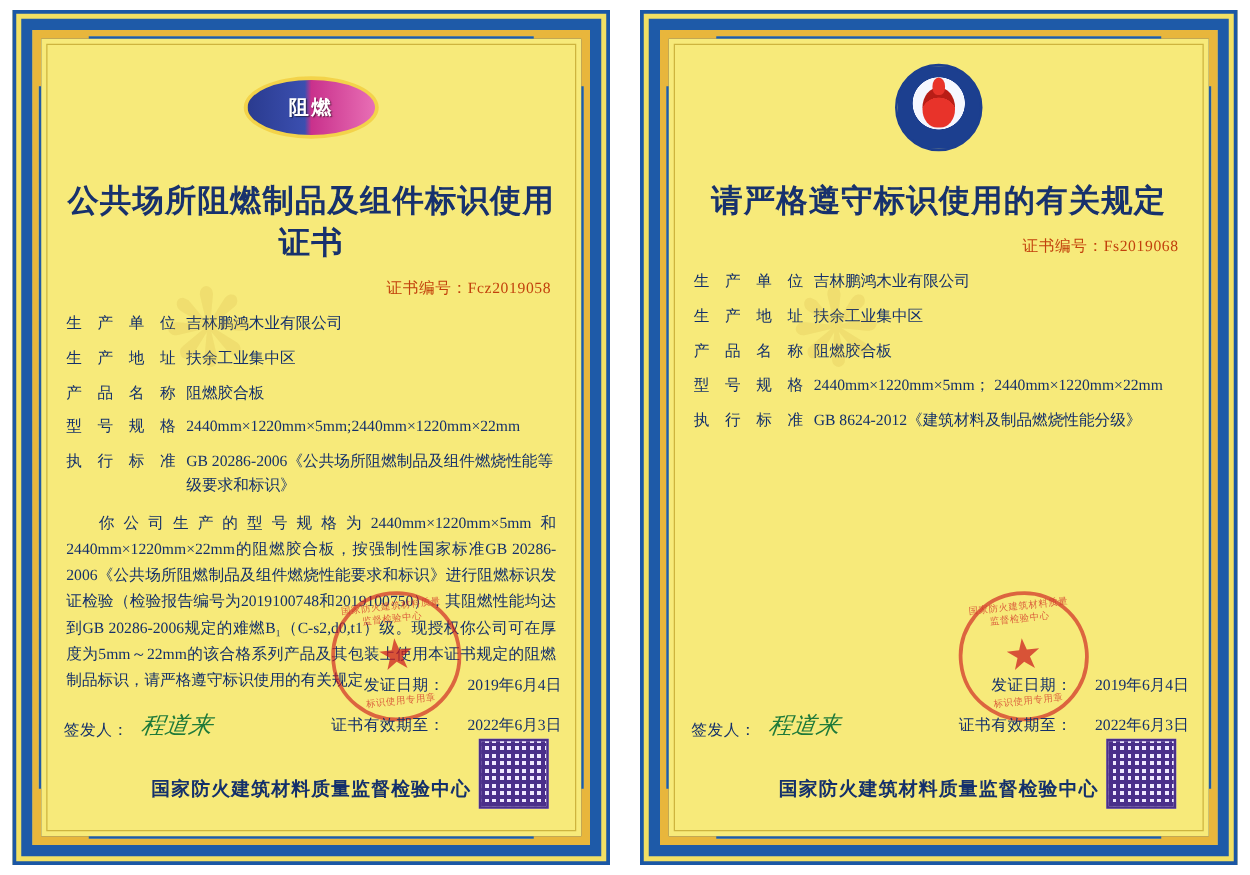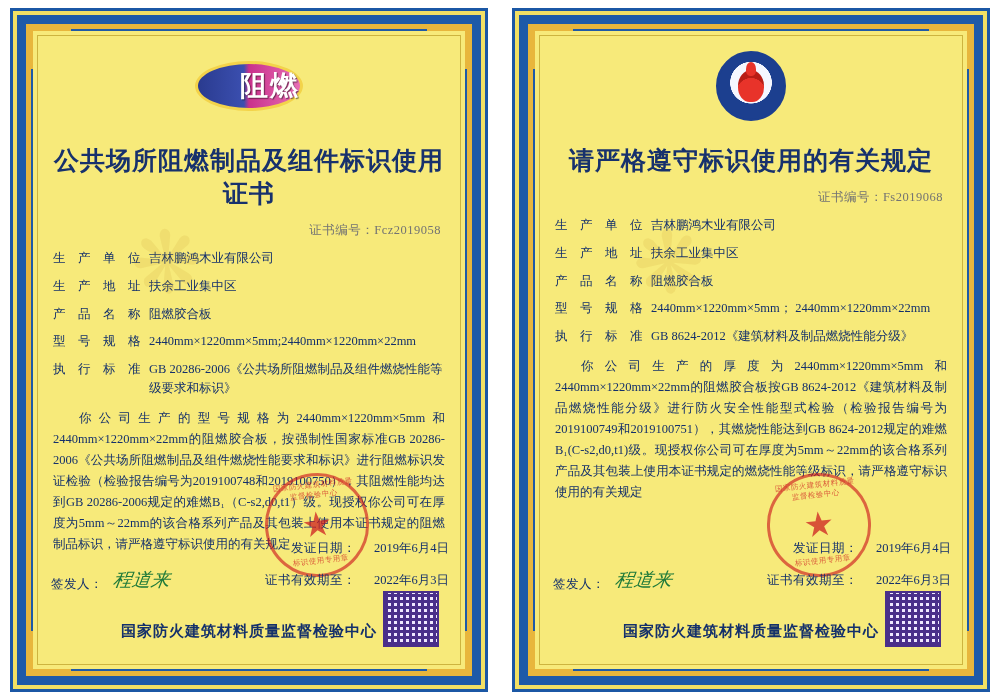--- a/index.html
+++ b/index.html
@@ -59,23 +59,23 @@
   
   .logo-wrap {
     display: flex; justify-content: center; align-items: center;
     height: 78px; margin-top: 6px;
   }
   .logo-oval {
     width: 108px; height: 50px;
     border-radius: 50%;
     background: linear-gradient(90deg,#2a3b8f 0%, #3b4fb0 45%, #c9318c 50%, #e86fb5 100%);
     border: 3px solid #f3d34a;
-    display: flex; align-items: center; justify-content: flex-end;
+    display: flex; align-items: center; justify-content: center;
     color: #ffffff;
-    font-size: 28px; font-weight: bold;
+    font-size: 16px; font-weight: bold;
     letter-spacing: 2px;
     text-shadow: 1px 1px 1px rgba(0,0,0,0.5);
   }
   .logo-round {
     width: 70px; height: 70px; border-radius: 50%;
     background: radial-gradient(circle at 50% 45%, #f5f7ff 0 42%, #1c3f8f 43% 100%);
     border: 2px solid #1c3f8f;
     display: flex; align-items: center; justify-content: center;
     position: relative;
   }
@@ -98,21 +98,21 @@
     text-align: center;
     font-size: 25px;
     font-weight: bold;
     color: #17316d;
     letter-spacing: 1px;
     margin-top: 19px;
   }
   .cert-no {
     text-align: right;
     font-size: 12.5px;
-    color: #737373;
+    color: #c2410c;
     margin: 12px 14px 0 0;
     letter-spacing: 0.5px;
   }
   .fields {
     margin: 10px 6px 0 10px;
     font-size: 12.5px;
     color: #14306b;
   }
   .field {
     display: flex;
@@ -338,21 +338,20 @@
         <div class="field">
           <div class="lab">型号规格</div>
           <div class="val">2440mm×1220mm×5mm； 2440mm×1220mm×22mm</div>
         </div>
         <div class="field">
           <div class="lab">执行标准</div>
           <div class="val">GB 8624-2012《建筑材料及制品燃烧性能分级》</div>
         </div>
       </div>
 
-      <div class="body-text">你公司生产的厚度为2440mm×1220mm×5mm和2440mm×1220mm×22mm的阻燃胶合板按GB 8624-2012《建筑材料及制品燃烧性能分级》进行防火安全性能型式检验（检验报告编号为2019100749和2019100751），其燃烧性能达到GB 8624-2012规定的难燃B₁(C-s2,d0,t1)级。现授权你公司可在厚度为5mm～22mm的该合格系列产品及其包装上使用本证书规定的燃烧性能等级标识，请严格遵守标识使用的有关规定</div>
 
       <div class="seal">
         <div class="ring">国家防火建筑材料质量监督检验中心</div>
         <div class="star">★</div>
         <div class="ring bottom">标识使用专用章</div>
       </div>
 
       <div class="sign-block">
         <div class="sign-row">
           <span class="lab">发证日期：</span>

